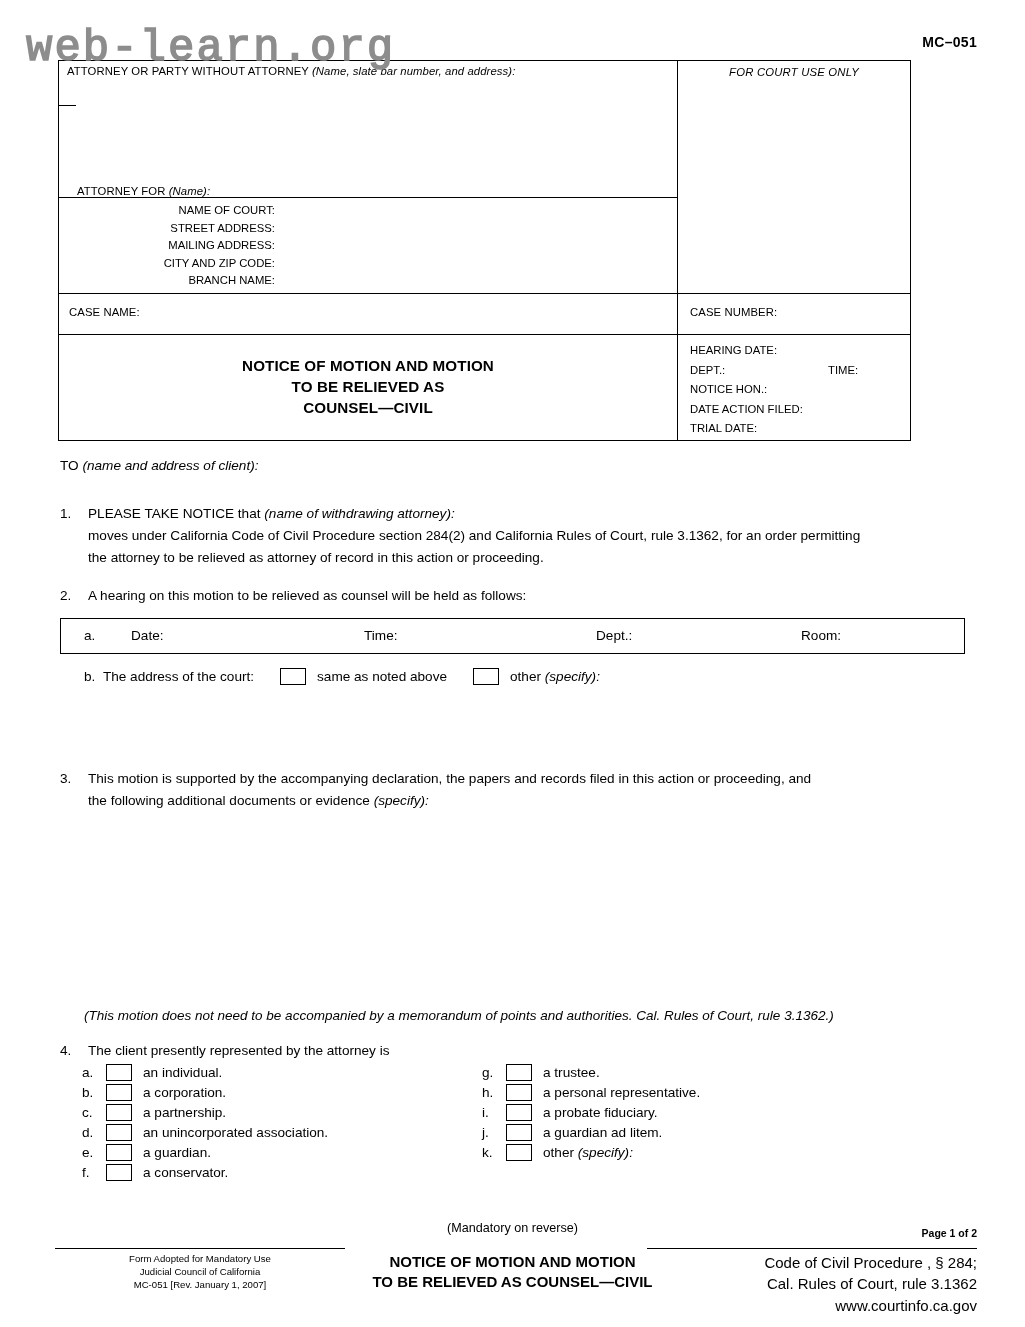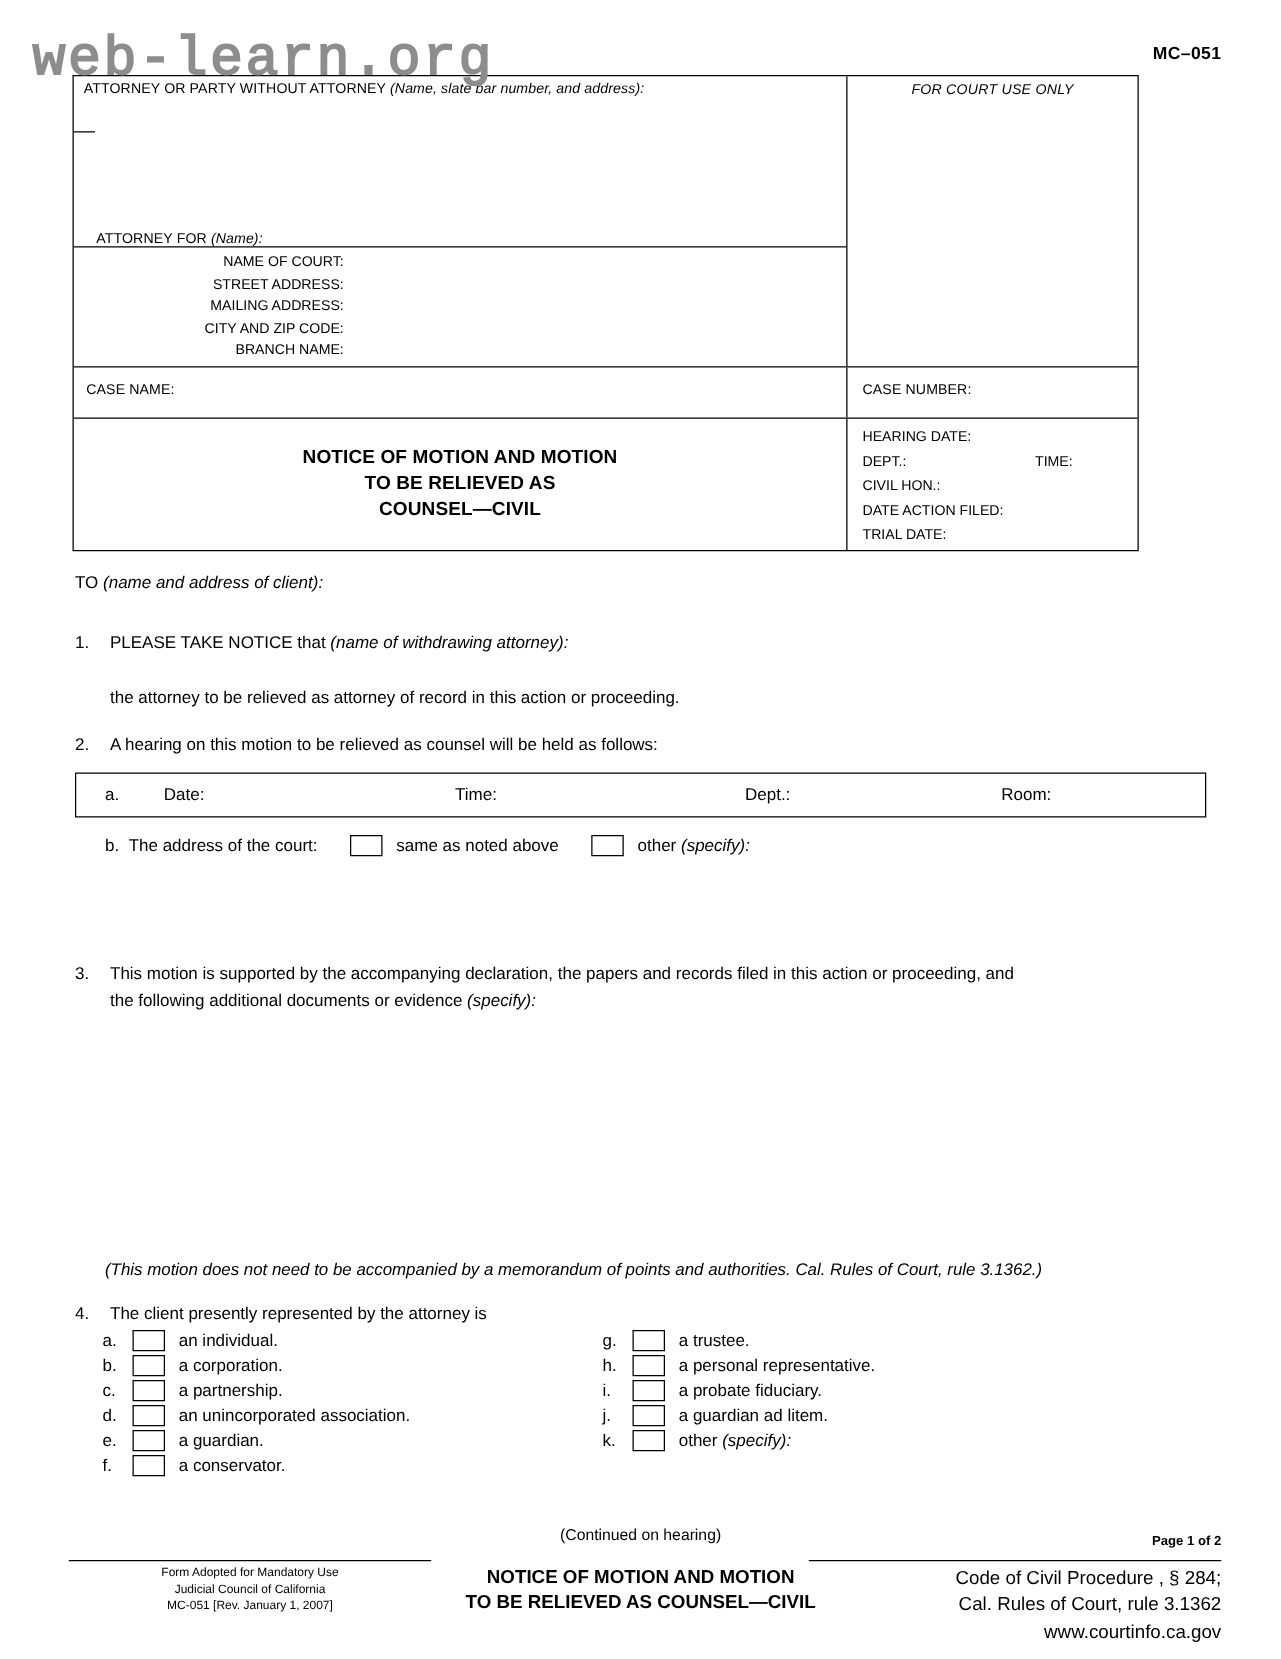--- a/index.html
+++ b/index.html
@@ -386,37 +386,37 @@
       <div class="title-cell">
         <div class="ttl">
           <div>NOTICE OF MOTION AND MOTION</div>
           <div>TO BE RELIEVED AS</div>
           <div>COUNSEL—CIVIL</div>
         </div>
       </div>
       <div class="hearing-cell">
         <div class="hl"><span>HEARING DATE:</span></div>
         <div class="hl"><span>DEPT.:</span><span class="time-col">TIME:</span></div>
-        <div class="hl"><span>CIVIL HON.:</span></div>
+        <div class="hl"><span>NOTICE HON.:</span></div>
         <div class="hl"><span>DATE ACTION FILED:</span></div>
         <div class="hl"><span>TRIAL DATE:</span></div>
       </div>
     </div>
 
   </div>
 
   <div class="body-txt to-line">
     <span>TO</span> <i>(name and address of client):</i>
   </div>
 
   <div class="item item1">
     <span class="num">1.</span>
     <span class="txt">
       <span>PLEASE TAKE NOTICE that</span> <i>(name of withdrawing attorney):</i><br>
-      <br>
+      <span>moves under California Code of Civil Procedure section 284(2) and California Rules of Court, rule 3.1362, for an order permitting</span><br>
       <span>the attorney to be relieved as attorney of record in this action or proceeding.</span>
     </span>
   </div>
 
   <div class="item item2">
     <span class="num">2.</span>
     <span class="txt">A hearing on this motion to be relieved as counsel will be held as follows:</span>
   </div>
 
   <div class="hearing-box">
@@ -505,21 +505,21 @@
       <span class="cbox"></span>
       <span>a guardian ad litem.</span>
     </div>
     <div class="cb-row">
       <span class="ltr">k.</span>
       <span class="cbox"></span>
       <span>other</span>&nbsp;<i>(specify):</i>
     </div>
   </div>
 
-  <div class="continued">(Continued on hearing)</div>
+  <div class="continued">(Mandatory on reverse)</div>
   <div class="page-of">Page 1 of 2</div>
 
   <div class="foot-rule-l"></div>
   <div class="foot-rule-r"></div>
 
   <div class="foot-left">
     <div>Form Adopted for Mandatory Use</div>
     <div>Judicial Council of California</div>
     <div>MC-051 [Rev. January 1, 2007]</div>
   </div>

